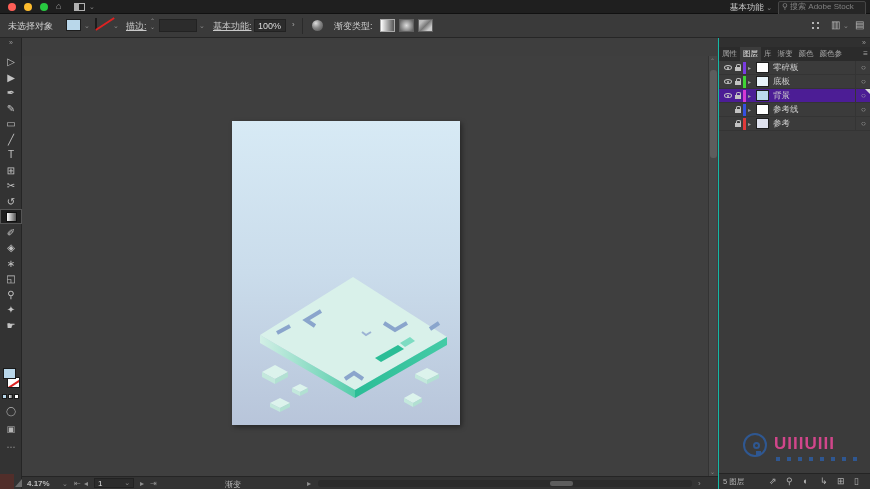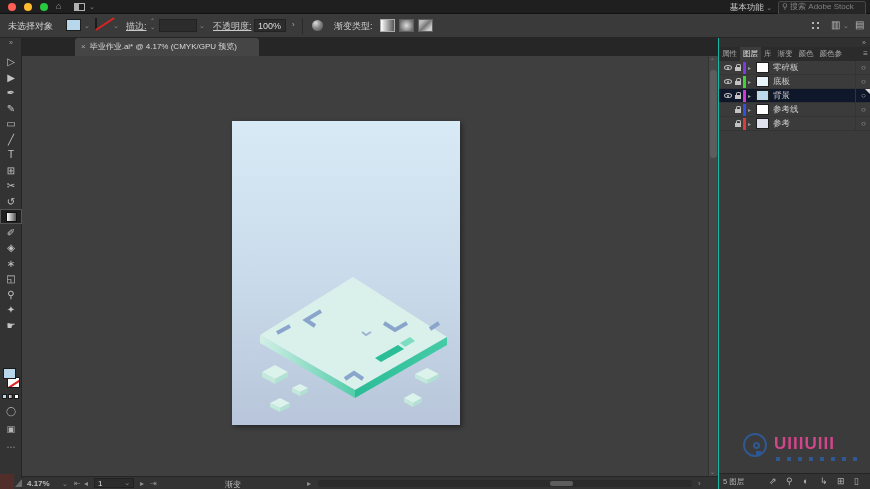--- a/index.html
+++ b/index.html
@@ -70,21 +70,21 @@
 
   
   #dock{left:718px;top:38px;width:152px;height:451px;background:#303030;border-left:1px solid #14b8a6;}
   #dock-collapse{right:4px;top:1px;font-size:7px;color:#999;}
   #ptabs{left:0;top:9px;width:152px;height:14px;background:#2b2b2b;font-size:7.5px;}
   .ptab{position:relative;display:inline-block;padding:2px 3px;color:#a8a8a8;}
   .ptab.active{background:#3c3c3c;color:#f0f0f0;}
   #panel-menu{position:absolute;right:3px;top:2px;color:#a8a8a8;font-size:8px;}
   #layers-list{left:0;top:23px;width:152px;height:412px;background:#3b3b3b;}
   .lrow{position:relative;display:flex;align-items:center;height:14px;border-bottom:1px solid #343434;padding-left:3px;font-size:8.5px;color:#cfcfcf;}
-  .lrow.sel{background:#0f172a;}
+  .lrow.sel{background:#4c1d95;}
   .lrow.sel::after{content:'';position:absolute;right:0;top:0;border-left:6px solid transparent;border-top:6px solid #ddd;}
   .cell-eye{width:11px;display:flex;justify-content:center;}
   .eyeic{width:8px;height:5px;border:1px solid #c6c6c6;border-radius:50%;position:relative;}
   .eyeic::after{content:'';position:absolute;left:2px;top:0.5px;width:2px;height:2px;border-radius:50%;background:#c6c6c6;}
   .cell-lock{width:10px;display:flex;justify-content:center;}
   .lockic{width:6px;height:4px;background:#c2c2c2;position:relative;margin-top:3px;}
   .lockic::before{content:'';position:absolute;top:-3px;left:0.5px;width:3px;height:3px;border:1px solid #c2c2c2;border-bottom:none;border-radius:2px 2px 0 0;}
   .cbar{width:3px;height:12px;margin-right:2px;}
   .exp{width:8px;font-size:6px;color:#9a9a9a;}
   .thumb-sw{width:13px;height:11px;border:1px solid #1e1e1e;background:#fff;margin-right:4px;flex:none;}
@@ -121,21 +121,21 @@
   <div id="controlbar" class="abs">
     <span class="cb abs" style="left:8px;color:#cfcfcf">未选择对象</span>
     <span class="swatch abs" style="left:66px;background:#b9d7ea"></span>
     <span class="chev abs" style="left:84px;top:8px">⌄</span>
     <span class="swatch none-sw abs" style="left:95px"></span>
     <span class="chev abs" style="left:113px;top:8px">⌄</span>
     <span class="cb abs underl" style="left:126px">描边:</span>
     <span class="abs" style="left:150px;top:4px;font-size:6px;color:#999;line-height:6px">⌃<br>⌄</span>
     <span class="fieldbox abs" style="left:159px;width:38px"></span>
     <span class="chev abs" style="left:199px;top:8px">⌄</span>
-    <span class="cb abs underl" style="left:213px">不透明度:</span>
+    <span class="cb abs underl" style="left:213px">基本功能:</span>
     <span class="fieldbox abs" style="left:254px;width:32px">100%</span>
     <span class="abs" style="left:292px;top:6px;color:#aaa;font-size:8px">›</span>
     <span class="vsep abs" style="left:302px"></span>
     <span id="sphere-icon" class="abs" style="left:312px"></span>
     <span class="cb abs" style="left:334px;color:#cfcfcf">渐变类型:</span>
     <span class="gtbtn active abs" style="left:380px"></span>
     <span class="gtbtn radial abs" style="left:399px"></span>
     <span class="gtbtn freeform abs" style="left:418px"></span>
     <span id="dots-icon" class="abs" style="left:812px">
         <span style="left:0;top:0"></span>
@@ -178,25 +178,20 @@
         <span style="left:12px;background:#fff"></span>
       </span>
     <span class="tool-extra" style="top:368px;font-size:9px">◯</span>
     <span class="tool-extra" style="top:386px;font-size:9px">▣</span>
     <span class="tool-extra" style="top:404px;font-size:9px">⋯</span>
   </div>
   <div id="corner-red" class="abs"></div>
   <div id="corner-grip" class="abs"></div>
 
   <div id="centercol" class="abs">
-    <div id="tabbar" class="abs">
-      <div id="doc-tab" class="abs">
-        <span style="color:#aaa;margin-right:4px">×</span><span>毕业作业.ai* @ 4.17% (CMYK/GPU 预览)</span>
-      </div>
-    </div>
 
     <div id="canvas" class="abs">
       <div id="artboard" class="abs">
         <svg width="228" height="304" viewBox="0 0 228 304">
           <defs>
             <linearGradient id="gL" x1="28" y1="0" x2="123" y2="0" gradientUnits="userSpaceOnUse">
               <stop offset="0" stop-color="#d3efe6"></stop>
                 <stop offset="1" stop-color="#54cdaa"></stop>
             </linearGradient>
             <linearGradient id="gR" x1="123" y1="0" x2="215" y2="0" gradientUnits="userSpaceOnUse">

